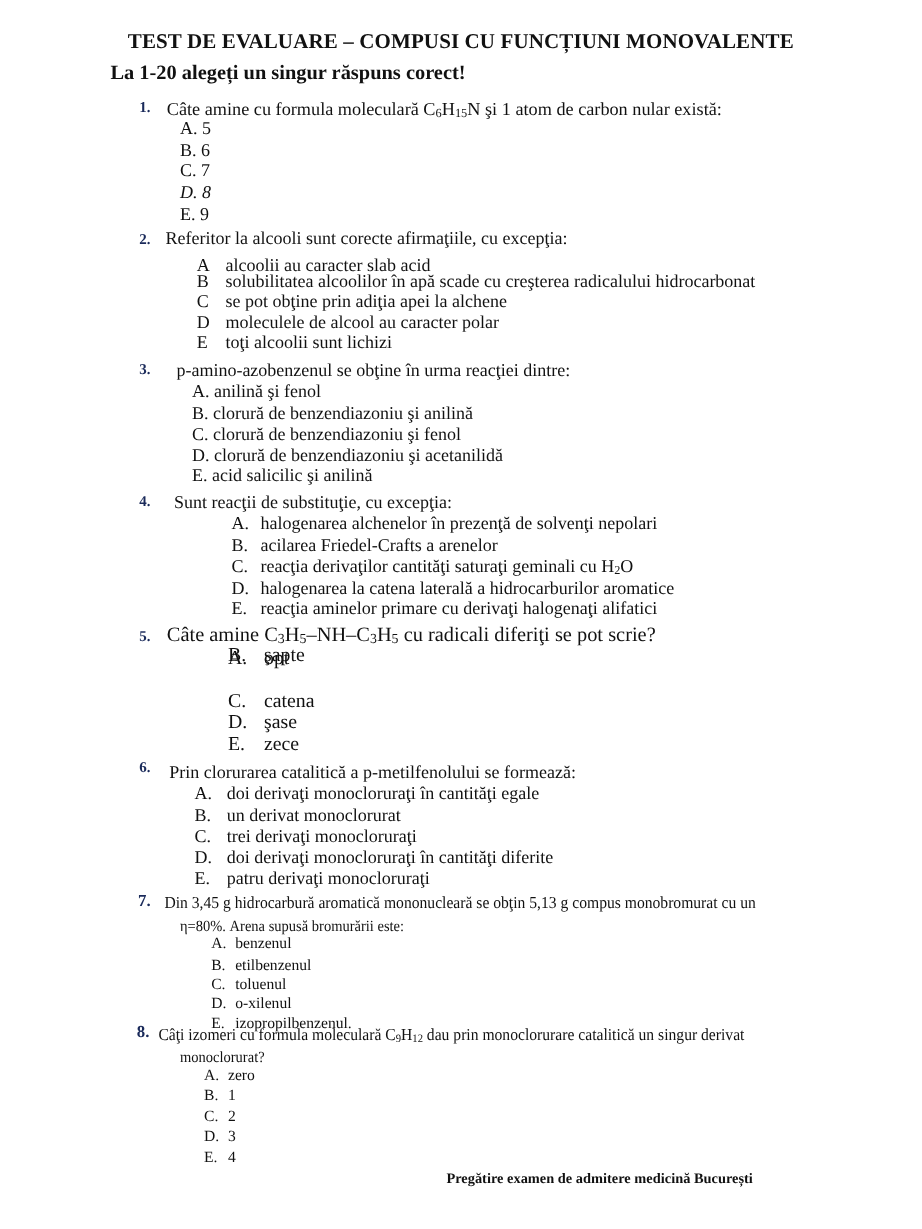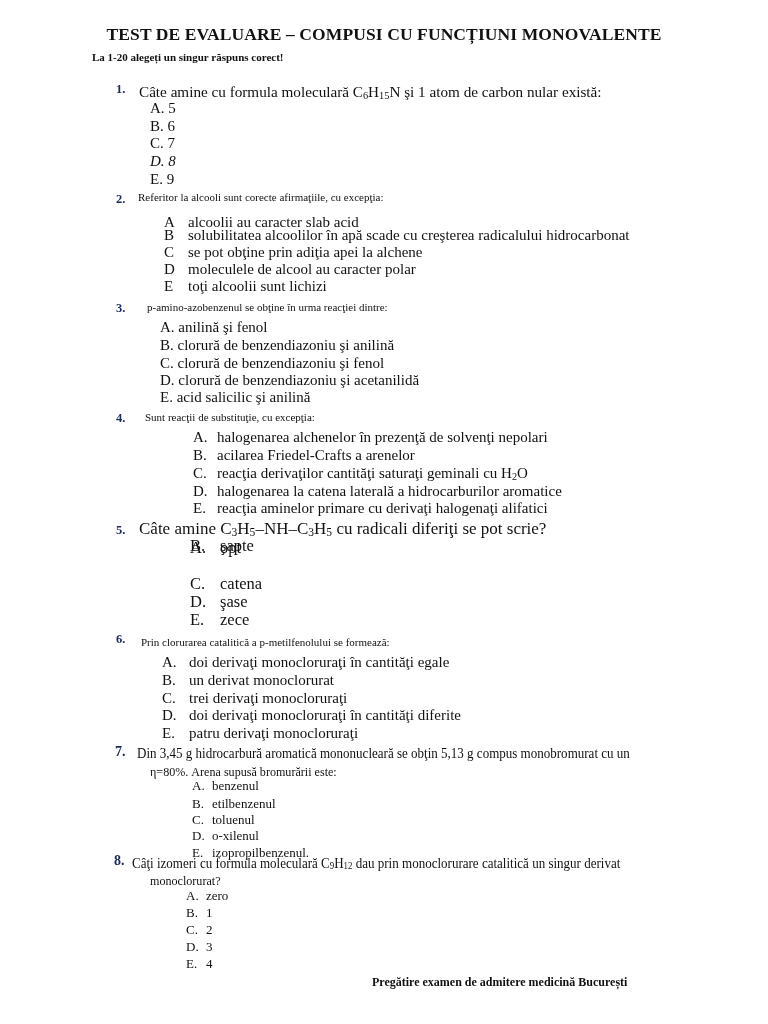--- a/index.html
+++ b/index.html
@@ -1,43 +1,43 @@
 <!DOCTYPE html>
 <html><head>
   <meta charset="utf-8">
   <style>
     html, body { margin: 0; padding: 0; background: #ffffff; }
     body { width: 768px; height: 1024px; position: relative; overflow: hidden;
       font-family: "Liberation Serif", "DejaVu Serif", serif; color: #111; }
     .title { position: absolute; left: 0; width: 768px; top: 24px; text-align: center;
       font-weight: bold; font-size: 17.5px; letter-spacing: 0.1px; }
-    .instr { position: absolute; left: 92px; top: 51px; font-weight: bold; font-size: 11px; }
+    .instr { position: absolute; left: 92px; top: 51px; font-weight: bold; font-size: 17px; }
     .q { position: absolute; }
     .qnum { position: absolute; font-size: 12.5px; color: #1a2a5a; font-weight: bold; }
-    .qtext { position: absolute; font-size: 11px; white-space: nowrap; }
+    .qtext { position: absolute; font-size: 15px; white-space: nowrap; }
     .opt { position: absolute; font-size: 15px; white-space: nowrap; }
     .opt .l { display: inline-block; }
     .opt .t { display: inline-block; }
     sub { font-size: 0.68em; vertical-align: -0.15em; line-height: 0; }
     
     .q1 .qtext { font-size: 15.2px; }
     .q1 .opt .l { width: auto; }
     
     .q2 .opt .l { width: 24px; }
     
     .q4 .opt .l { width: 24px; }
     
     .q5 .qtext { font-size: 17px; }
     .q5 .opt { font-size: 16.5px; }
     .q5 .opt .l { width: 30px; }
     
     .q6 .opt .l { width: 27px; }
     .q7 .qtext, .q8 .qtext { font-size: 14px; transform: scaleX(0.93); transform-origin: 0 0; }
     .q7 .sub2, .q8 .sub2 { position: absolute; font-size: 13px; white-space: nowrap; transform: scaleX(0.93); transform-origin: 0 0; }
-    .q7 .opt, .q8 .opt { font-size: 13px; margin-left: 16px; }
+    .q7 .opt, .q8 .opt { font-size: 13px; }
     .q7 .opt .l, .q8 .opt .l { width: 20px; }
     .footer { position: absolute; left: 372px; top: 975px; font-weight: bold; font-size: 12px; }
   </style>
 </head>
 <body>
 
 <div>
 
   <div class="title">TEST DE EVALUARE – COMPUSI CU FUNCȚIUNI MONOVALENTE</div>
   <div class="instr">La 1-20 alegeți un singur răspuns corect!</div>

